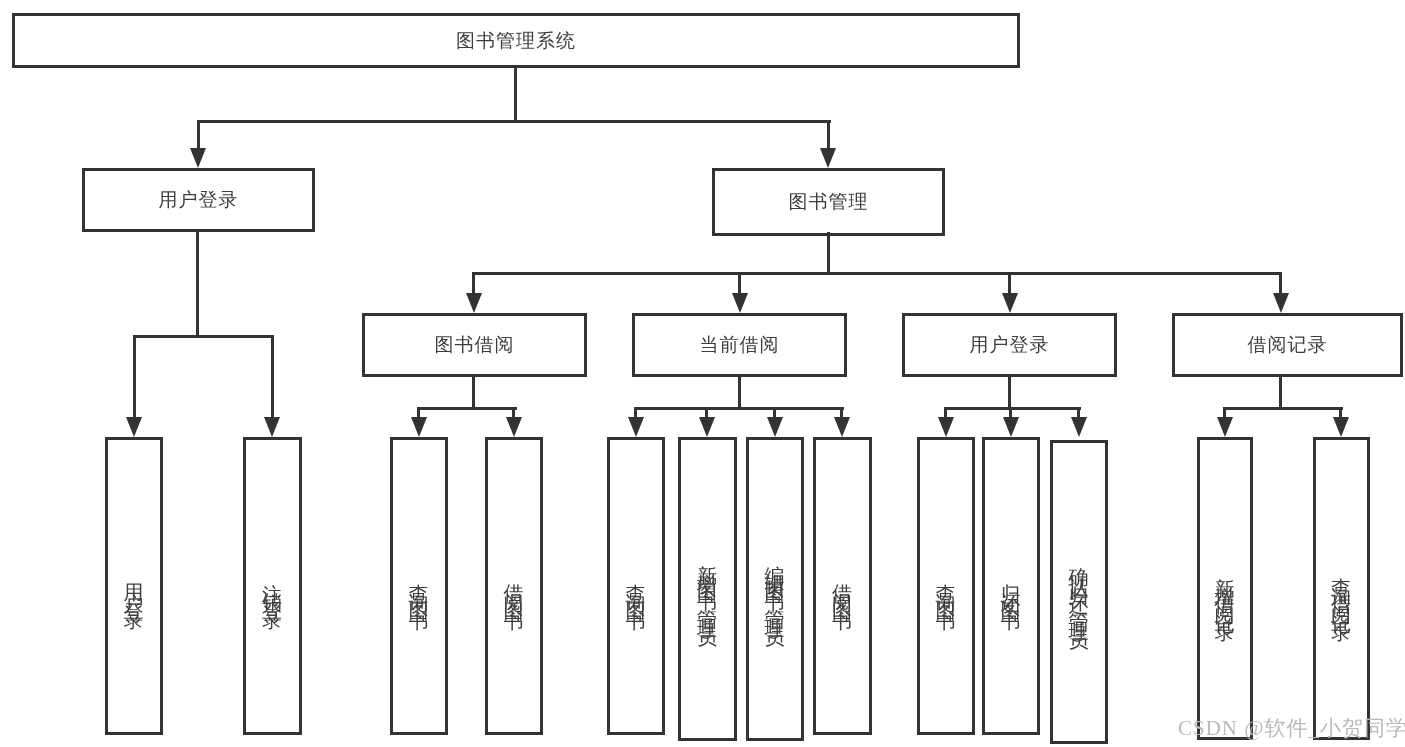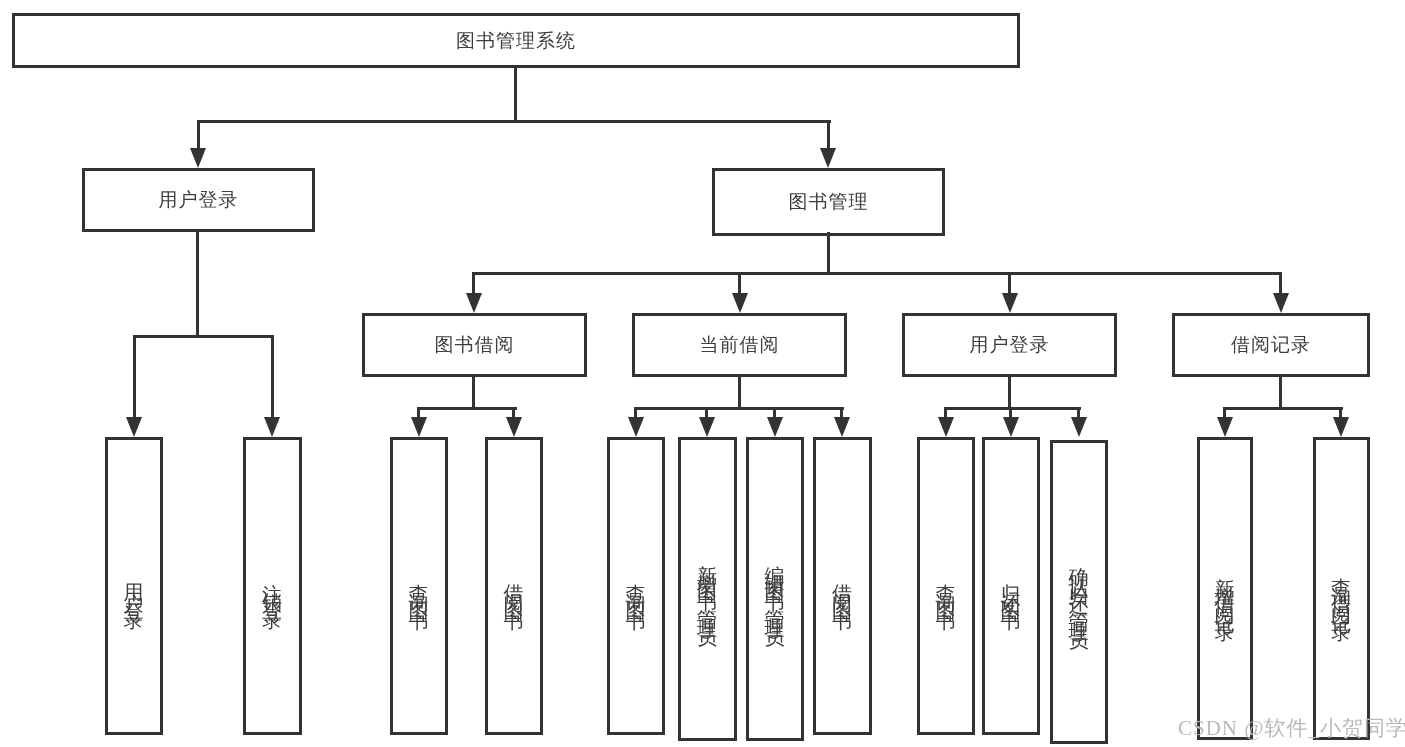--- a/index.html
+++ b/index.html
@@ -83,21 +83,21 @@
   <div class="vline" style="left:738px;top:272px;height:21px"></div>
   <div class="arrowhead" style="left:732px;top:293px"></div>
   <div class="vline" style="left:1008px;top:272px;height:21px"></div>
   <div class="arrowhead" style="left:1002px;top:293px"></div>
   <div class="vline" style="left:1279px;top:272px;height:21px"></div>
   <div class="arrowhead" style="left:1273px;top:293px"></div>
 
   <div class="box hbox" style="left:362px;top:313px;width:225px;height:64px">图书借阅</div>
   <div class="box hbox" style="left:632px;top:313px;width:215px;height:64px">当前借阅</div>
   <div class="box hbox" style="left:902px;top:313px;width:215px;height:64px">用户登录</div>
-  <div class="box hbox" style="left:1172px;top:313px;width:198px;height:64px">借阅记录</div>
+  <div class="box hbox" style="left:1172px;top:313px;width:231px;height:64px">借阅记录</div>
 
   <div class="vline" style="left:472px;top:377px;height:30px"></div>
   <div class="hline" style="left:417px;top:407px;width:100px"></div>
   <div class="vline" style="left:417px;top:407px;height:10px"></div>
   <div class="arrowhead" style="left:411px;top:417px"></div>
   <div class="vline" style="left:512px;top:407px;height:10px"></div>
   <div class="arrowhead" style="left:506px;top:417px"></div>
 
   <div class="vline" style="left:738px;top:377px;height:30px"></div>
   <div class="hline" style="left:634px;top:407px;width:210px"></div>

